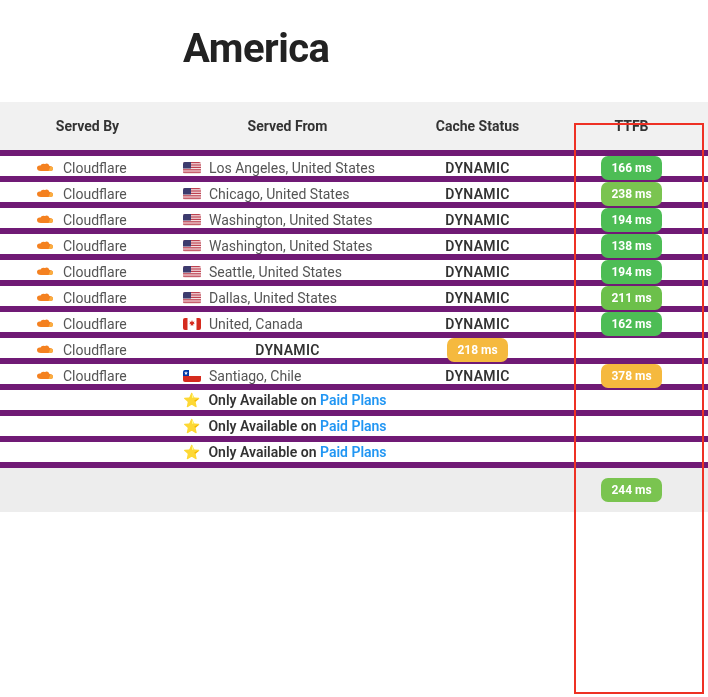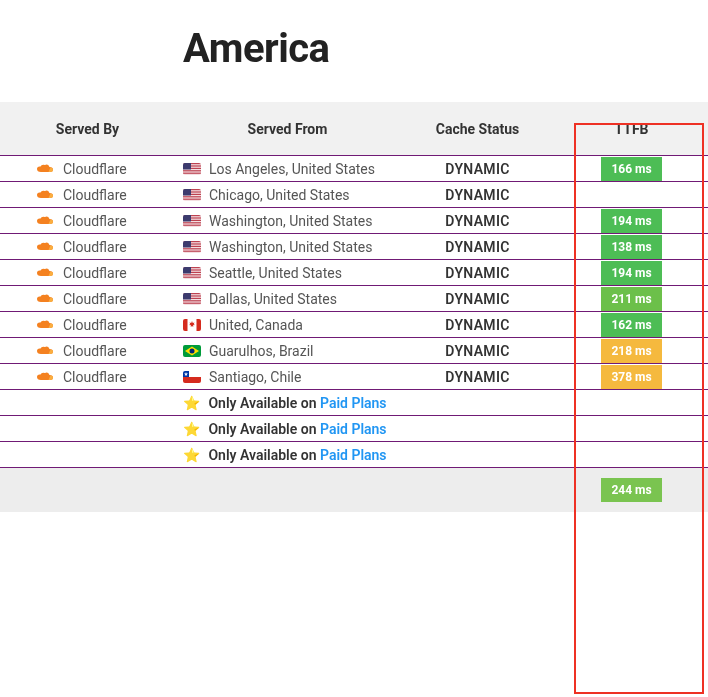--- a/index.html
+++ b/index.html
@@ -17,21 +17,21 @@
       letter-spacing: -0.5px;
       margin-left: 48px;
     }
     .table-wrap {
       width: 100%;
     }
     .thead-row, .trow {
       display: grid;
       grid-template-columns: 175px 225px 155px 153px;
       align-items: center;
-      border-bottom: 1px solid #701a75;
+      border-bottom: 6px solid #701a75;
     }
     .thead-row {
       background: #f1f1f1;
       height: 54px;
       font-weight: 700;
       font-size: 14px;
       color: #333;
       text-align: center;
     }
     .thead-row > div {
@@ -74,21 +74,21 @@
     }
     .ttfb-cell {
       display: flex;
       justify-content: center;
       align-items: center;
     }
     .ttfb-badge {
       display: inline-block;
       min-width: 60px;
       padding: 5px 10px;
-      border-radius: 0;
+      border-radius: 7px;
       font-size: 12px;
       font-weight: 700;
       color: #fff;
       text-align: center;
     }
     .badge-green { background: #4dbd55; }
     .badge-green2 { background: #6cc04a; }
     .badge-green3 { background: #7ac450; }
     .badge-yellow { background: #f5b93e; }
     .cloudflare-icon {
@@ -184,20 +184,23 @@
               <rect y="5.1419999999999995" width="18" height="0.857" fill="#b22234"></rect>
               <rect y="6.856" width="18" height="0.857" fill="#b22234"></rect>
               <rect y="8.57" width="18" height="0.857" fill="#b22234"></rect>
               <rect y="10.283999999999999" width="18" height="0.857" fill="#b22234"></rect>
               <rect width="8" height="6.5" fill="#3c3b6e"></rect>
             </svg>
           </span>
           <span>Chicago, United States</span>
         </div>
         <div class="cache-status">DYNAMIC</div>
+        <div class="ttfb-cell">
+          <span class="ttfb-badge badge-green3">238 ms</span>
+        </div>
       </div>
       <div class="trow">
         <div class="served-by">
           <svg class="cloudflare-icon" viewBox="0 0 40 20">
             <path d="M28 16 L12 16 Q4 16 4 10 Q4 4 11 5 Q13 0 20 2 Q26 -1 29 6 Q36 6 36 11 Q36 16 30 16 Z" fill="#f48120"></path>
             <path d="M30 16 Q36 16 36 11 Q36 7 31 7 L27 16 Z" fill="#faae40"></path>
           </svg>
           <span>Cloudflare</span>
         </div>
         <div class="served-from">
@@ -332,30 +335,20 @@
           <span class="ttfb-badge badge-green">162 ms</span>
         </div>
       </div>
       <div class="trow">
         <div class="served-by">
           <svg class="cloudflare-icon" viewBox="0 0 40 20">
             <path d="M28 16 L12 16 Q4 16 4 10 Q4 4 11 5 Q13 0 20 2 Q26 -1 29 6 Q36 6 36 11 Q36 16 30 16 Z" fill="#f48120"></path>
             <path d="M30 16 Q36 16 36 11 Q36 7 31 7 L27 16 Z" fill="#faae40"></path>
           </svg>
           <span>Cloudflare</span>
-        </div>
-        <div class="served-from">
-          <span class="flag">
-            <svg width="18" height="12" viewBox="0 0 18 12">
-              <rect width="18" height="12" fill="#009b3a"></rect>
-              <path d="M9 1.5 L16 6 L9 10.5 L2 6 Z" fill="#fedf00"></path>
-              <circle cx="9" cy="6" r="2.5" fill="#002776"></circle>
-            </svg>
-          </span>
-          <span>Guarulhos, Brazil</span>
         </div>
         <div class="cache-status">DYNAMIC</div>
         <div class="ttfb-cell">
           <span class="ttfb-badge badge-yellow">218 ms</span>
         </div>
       </div>
       <div class="trow">
         <div class="served-by">
           <svg class="cloudflare-icon" viewBox="0 0 40 20">
             <path d="M28 16 L12 16 Q4 16 4 10 Q4 4 11 5 Q13 0 20 2 Q26 -1 29 6 Q36 6 36 11 Q36 16 30 16 Z" fill="#f48120"></path>

